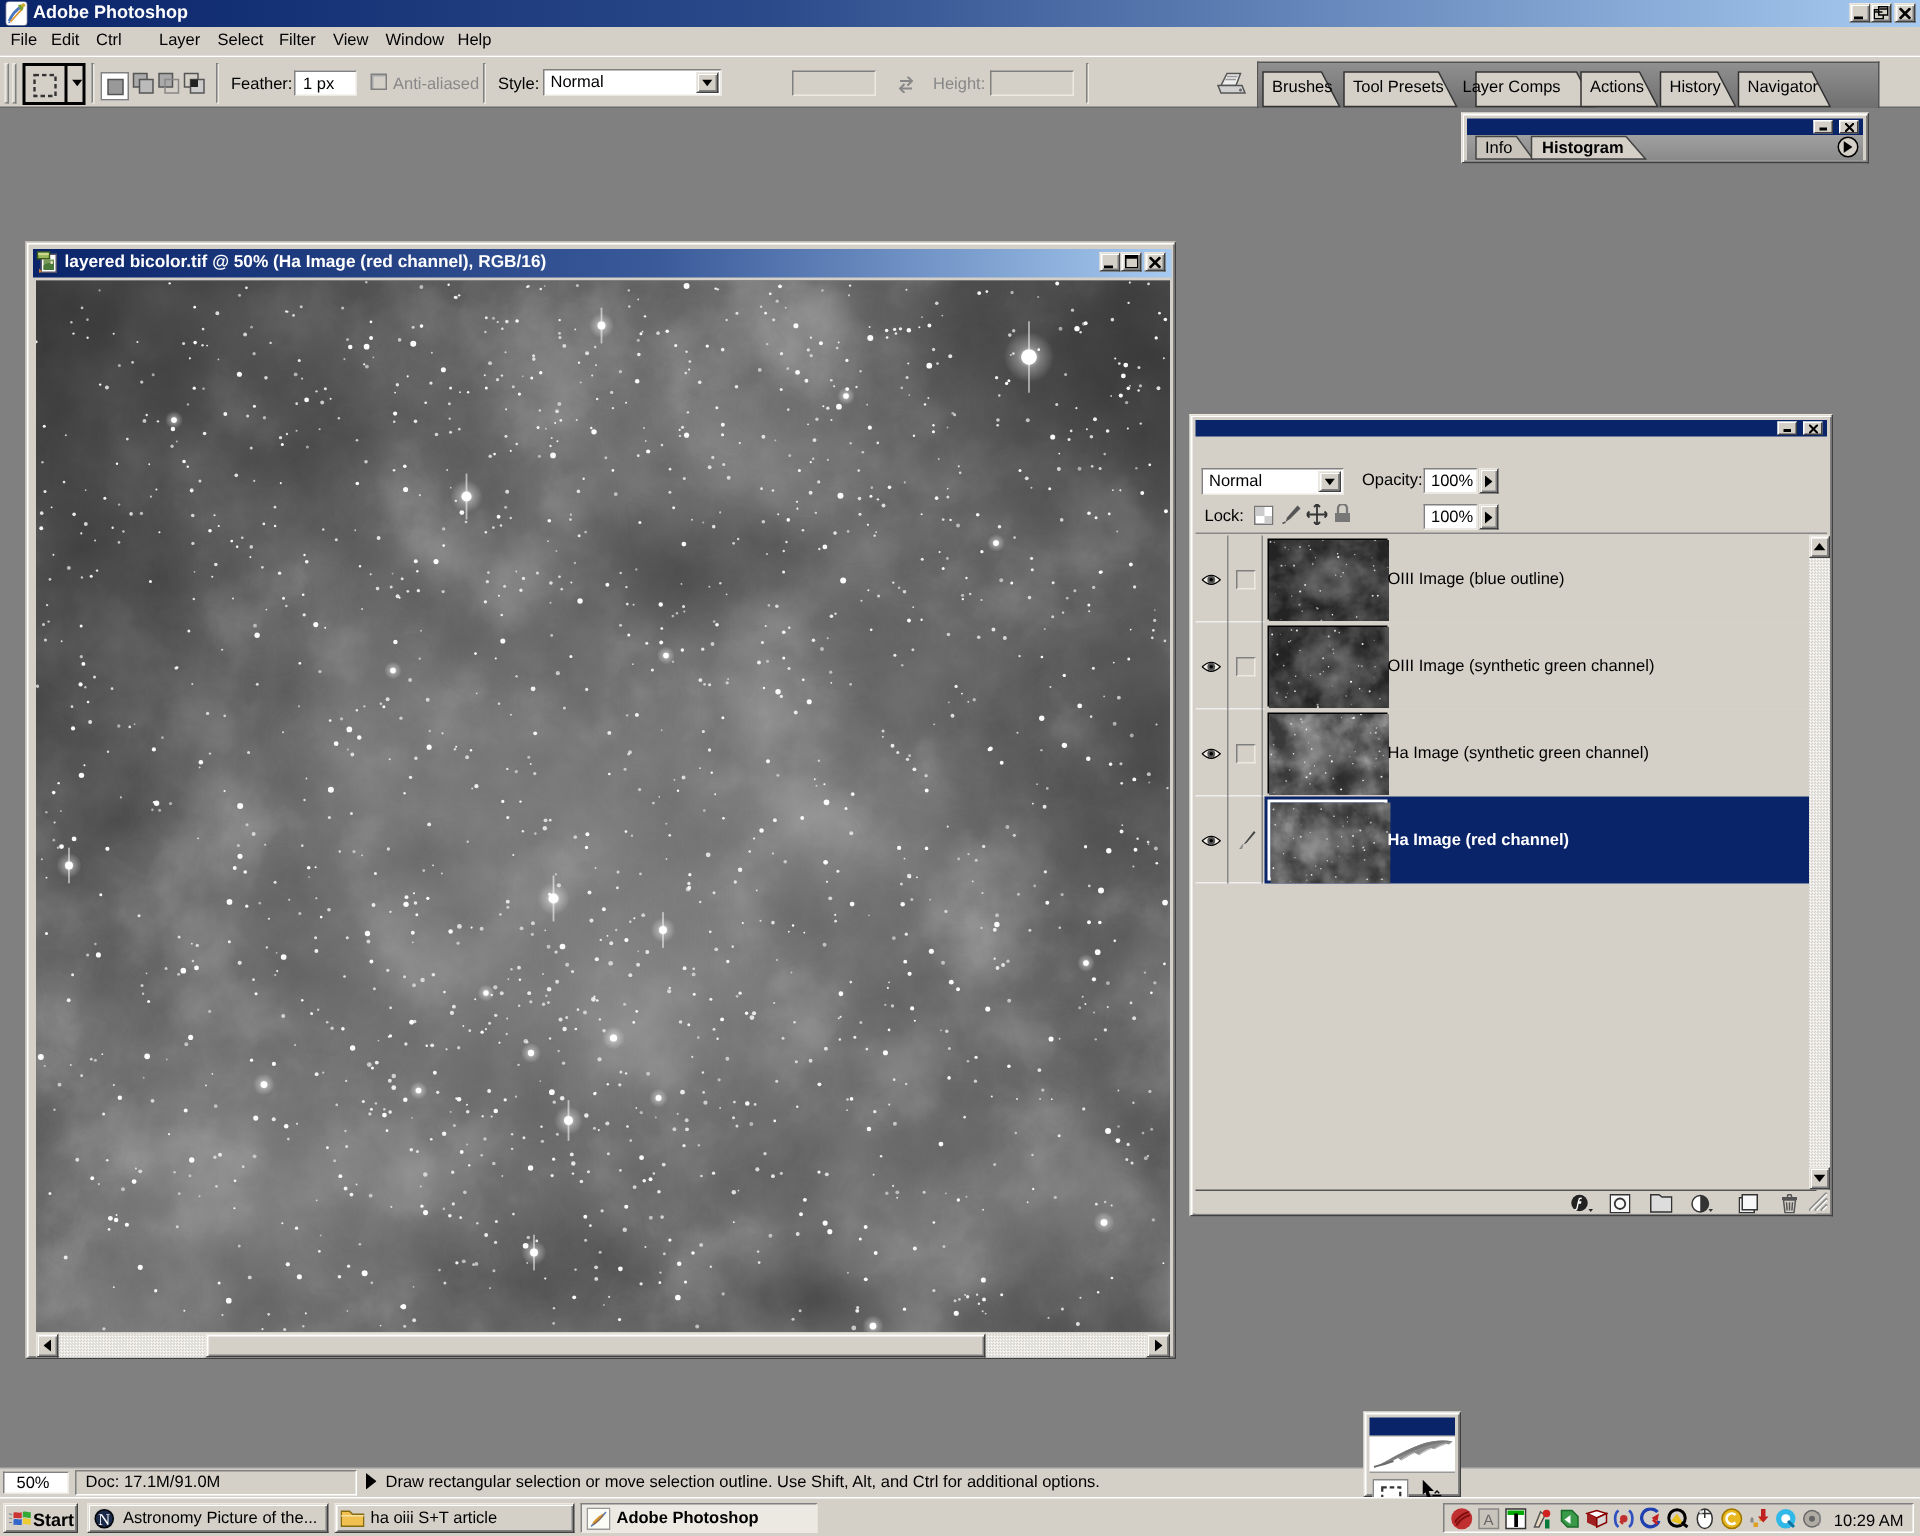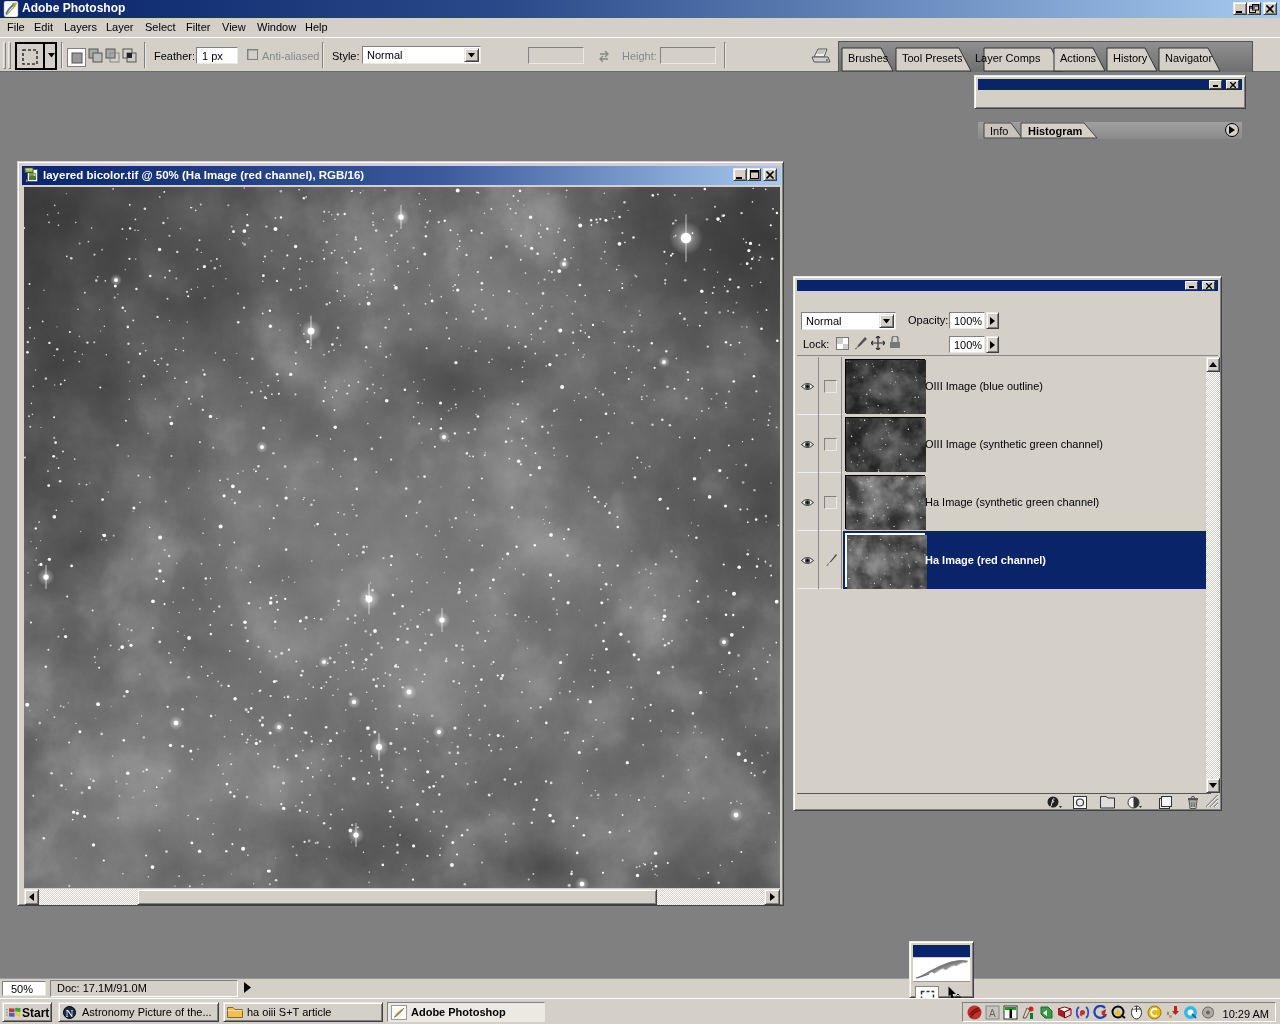--- a/index.html
+++ b/index.html
@@ -38,21 +38,21 @@
 <div class="winbtn" style="margin-left:2px;">
         <svg width="9" height="8">
           <path d="M0.5 0.5 L7.5 7.5 M7.5 0.5 L0.5 7.5" stroke="#000" stroke-width="1.7"></path>
         </svg>
       </div>
 </div>
   </div>
 <div class="abs" style="left:0;top:18px;width:1280px;height:19px;background:#d4d0c8;font-size:11px;">
     <span class="abs" style="left:7px;top:3px;">File</span>
     <span class="abs" style="left:34px;top:3px;">Edit</span>
-    <span class="abs" style="left:64px;top:3px;">Layers</span>
+    <span class="abs" style="left:64px;top:3px;">Ctrl</span>
     <span class="abs" style="left:106px;top:3px;">Layer</span>
     <span class="abs" style="left:145px;top:3px;">Select</span>
     <span class="abs" style="left:186px;top:3px;">Filter</span>
     <span class="abs" style="left:222px;top:3px;">View</span>
     <span class="abs" style="left:257px;top:3px;">Window</span>
     <span class="abs" style="left:305px;top:3px;">Help</span>
   </div>
 <div class="abs" style="left:0;top:37px;width:1280px;height:35px;background:#d4d0c8;border-top:1px solid #fff;border-bottom:1px solid #6a6a6a;">
 <div class="abs r1" style="left:3px;top:4px;width:3px;height:27px;"></div>
     <div class="abs r1" style="left:8px;top:4px;width:3px;height:27px;"></div>
@@ -159,21 +159,21 @@
 <div class="abs" style="left:3px;top:3px;right:3px;height:11px;background:#0a246a;">
 <div class="abs" style="right:20px;top:1px;width:13px;height:9px;background:#d4d0c8;border:1px solid;border-color:#fff #404040 #404040 #fff;display:flex;align-items:flex-end;justify-content:center;">
         <div style="width:5px;height:2px;background:#000;margin-bottom:1px;"></div>
       </div>
 <div class="abs" style="right:3px;top:1px;width:13px;height:9px;background:#d4d0c8;border:1px solid;border-color:#fff #404040 #404040 #fff;display:flex;align-items:center;justify-content:center;">
         <svg width="6" height="6">
           <path d="M0 0 L6 6 M6 0 L0 6" stroke="#000" stroke-width="1.4"></path>
         </svg>
       </div>
 </div>
-<div class="abs" style="left:3px;top:14px;right:3px;height:17px;background:linear-gradient(#a0a0a0,#8a8a8a);margin-top:32px;">
+<div class="abs" style="left:3px;top:14px;right:3px;height:17px;background:linear-gradient(#a0a0a0,#8a8a8a);">
 <svg class="abs" style="left:5px;top:0;" width="40" height="17">
         <path d="M1 16 L1 1 L28 1 L39 16 Z" fill="#c8c4bc" stroke="#444"></path>
       </svg>
 <span class="abs" style="left:12px;top:3px;">Info</span>
 <svg class="abs" style="left:42px;top:0;" width="78" height="17">
         <path d="M1 16 L1 1 L64 1 L77 16 Z" fill="#d4d0c8" stroke="#444"></path>
       </svg>
 <span class="abs" style="left:50px;top:3px;font-weight:bold;">Histogram</span>
 <div class="abs" style="right:3px;top:1px;width:14px;height:14px;border-radius:50%;background:#d4d0c8;border:1px solid #000;display:flex;align-items:center;justify-content:center;">
         <svg width="6" height="8">
@@ -2421,20 +2421,21 @@
 </div>
 <div class="abs" style="left:0;top:978px;width:1280px;height:20px;background:#d4d0c8;border-top:1px solid #999;z-index:1;">
 <div class="abs s1" style="left:2px;top:2px;width:44px;height:15px;background:#fff;">
       <span class="abs" style="left:8px;top:1px;">50%</span>
     </div>
 <div class="abs et" style="left:50px;top:1px;width:188px;height:17px;"></div>
     <div class="abs" style="left:57px;top:3px;">Doc: 17.1M/91.0M</div>
 <svg class="abs" style="left:243px;top:3px;" width="8" height="11">
       <path d="M1 0 L8 5.5 L1 11 Z" fill="#000"></path>
     </svg>
+<div class="abs" style="left:257px;top:3px;">Draw rectangular selection or move selection outline.  Use Shift, Alt, and Ctrl for additional options.</div>
 </div>
 <div class="abs" style="left:0;top:998px;width:1280px;height:26px;background:#d4d0c8;border-top:1px solid #fff;z-index:10;">
 <div class="abs r2" style="left:2px;top:3px;width:50px;height:20px;background:#d4d0c8;">
 <svg class="abs" style="left:3px;top:2px;" width="15" height="14" viewBox="0 0 15 14">
         <path d="M0 4 L2 5 M0 7 L2 7.5 M0 10 L2 10" stroke="#888" stroke-width="0.8"></path>
         <path d="M3 3.5 C5 2.5 6.5 4 8.5 3.2 L8.5 7 C6.5 7.8 5 6.3 3 7.3 Z" fill="#c33"></path>
         <path d="M9.2 3 C11 2.2 12.5 3.6 14.5 3 L14.5 6.8 C12.5 7.4 11 6 9.2 6.8 Z" fill="#3a3"></path>
         <path d="M3 8 C5 7 6.5 8.5 8.5 7.7 L8.5 11.5 C6.5 12.3 5 10.8 3 11.8 Z" fill="#36c"></path>
         <path d="M9.2 7.5 C11 6.7 12.5 8.1 14.5 7.5 L14.5 11.3 C12.5 11.9 11 10.5 9.2 11.3 Z" fill="#ec3"></path>
       </svg>

